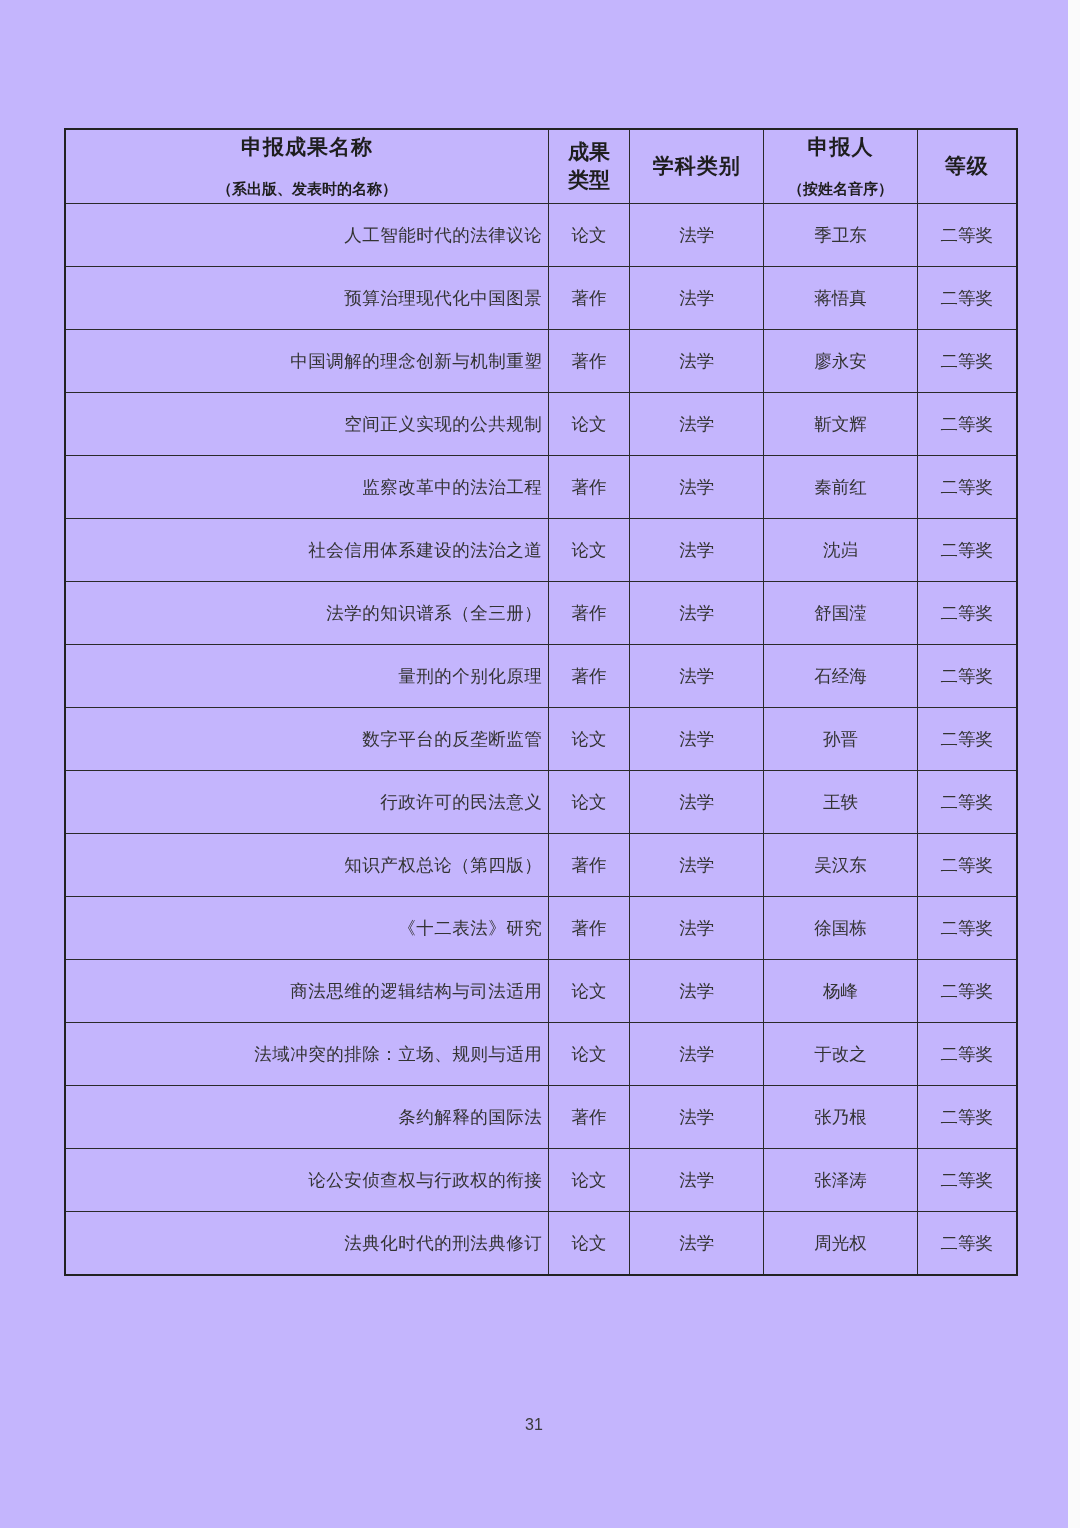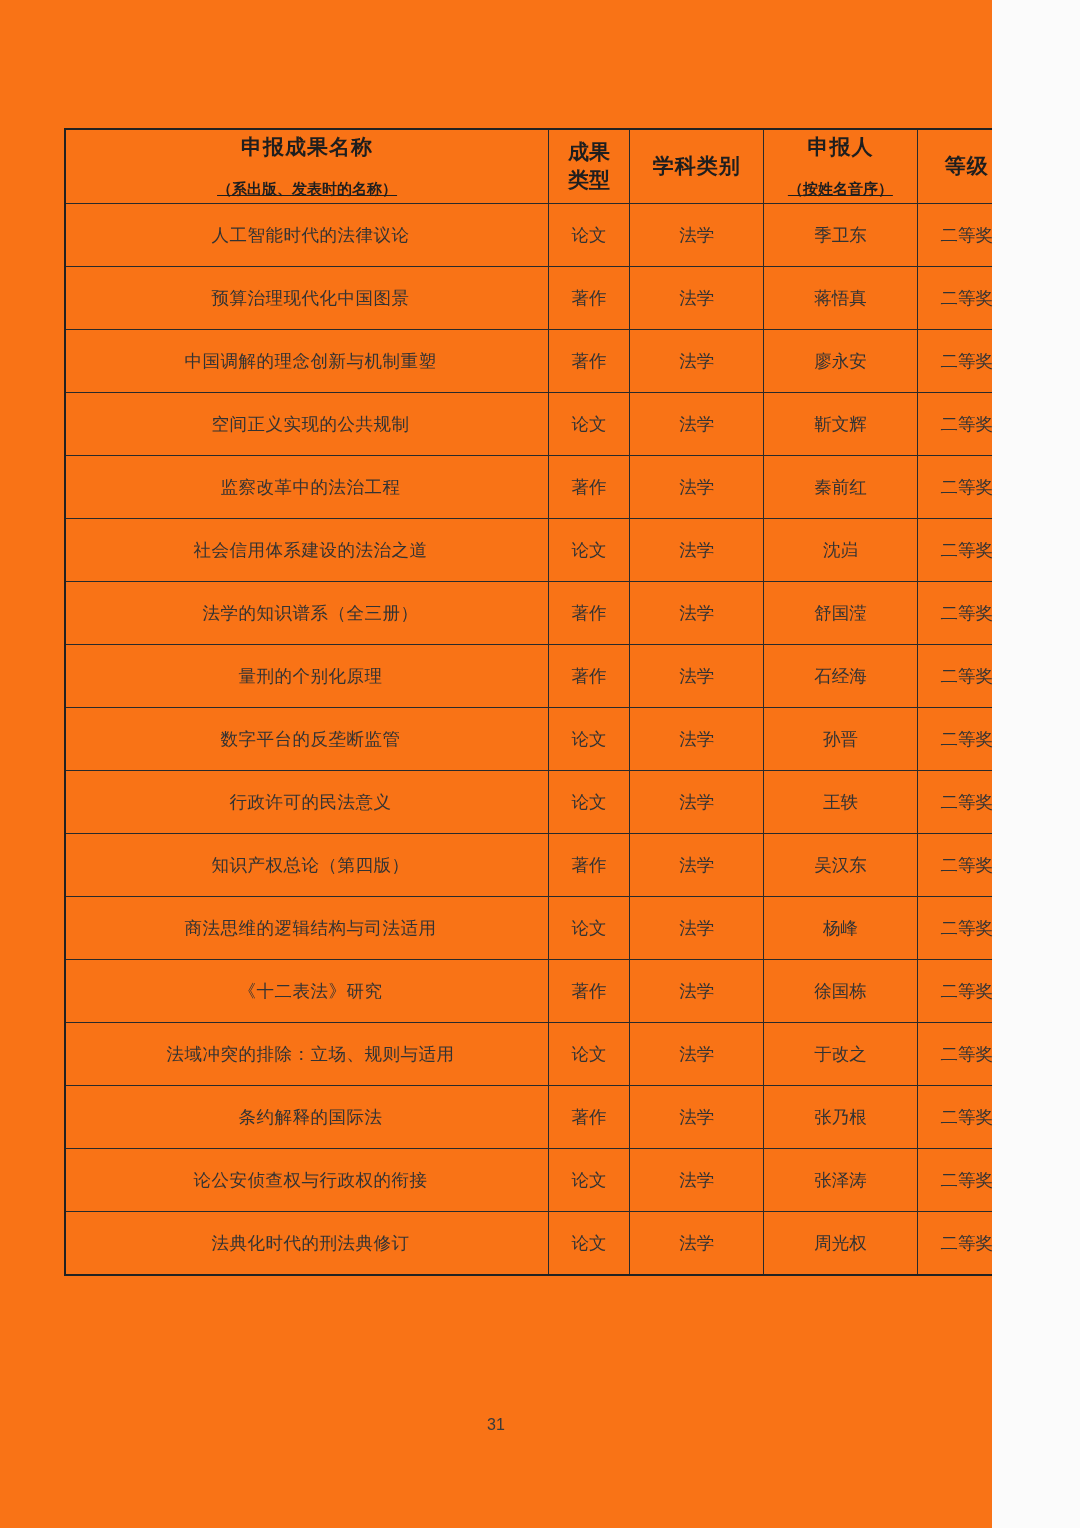--- a/index.html
+++ b/index.html
@@ -4,23 +4,23 @@
 <style>
   * { margin: 0; padding: 0; box-sizing: border-box; }
   html, body {
     width: 1080px;
     background: #fbfbfb;
     font-family: "Liberation Serif", "DejaVu Serif", serif;
     color: #2b2b2b;
   }
   .page {
     position: relative;
-    width: 992px;
+    width: 1068px;
     height: 1528px;
-    background: #f97316;
+    background: #c4b5fd;
     overflow: hidden;
   }
   table.awards {
     position: absolute;
     left: 64px;
     top: 128px;
     width: 954px;
     border-collapse: collapse;
     table-layout: fixed;
   }
@@ -37,32 +37,32 @@
 
   thead th {
     height: 74px;
     text-align: center;
     font-weight: bold;
     color: #1e1e1e;
     padding: 4px 2px;
     line-height: 1.25;
   }
   .h-title { font-size: 21px; letter-spacing: 1px; display: block; }
-  .h-sub { font-size: 15px; display: block; margin-top: 20px; text-decoration: underline; }
+  .h-sub { font-size: 15px; display: block; margin-top: 20px; }
   .h-stack { font-size: 21px; display: block; line-height: 1.3; text-align: center; }
 
   tbody td {
     height: 63px;
     font-size: 17.5px;
     color: #333;
     text-align: center;
     padding: 2px 6px;
   }
   tbody td.cell-name {
-    text-align: center;
+    text-align: right;
     padding-left: 13px;
     letter-spacing: 0.5px;
   }
   .page-number {
     position: absolute;
     left: 0;
     width: 100%;
     top: 1416px;
     text-align: center;
     font-size: 16px;
@@ -189,32 +189,32 @@
 
     <tr>
       <td class="cell-name">知识产权总论（第四版）</td>
       <td class="cell-type">著作</td>
       <td class="cell-discipline">法学</td>
       <td class="cell-applicant">吴汉东</td>
       <td class="cell-grade">二等奖</td>
     </tr>
 
     <tr>
+      <td class="cell-name">《十二表法》研究</td>
+      <td class="cell-type">著作</td>
+      <td class="cell-discipline">法学</td>
+      <td class="cell-applicant">徐国栋</td>
+      <td class="cell-grade">二等奖</td>
+    </tr>
+
+    <tr>
       <td class="cell-name">商法思维的逻辑结构与司法适用</td>
       <td class="cell-type">论文</td>
       <td class="cell-discipline">法学</td>
       <td class="cell-applicant">杨峰</td>
-      <td class="cell-grade">二等奖</td>
-    </tr>
-
-    <tr>
-      <td class="cell-name">《十二表法》研究</td>
-      <td class="cell-type">著作</td>
-      <td class="cell-discipline">法学</td>
-      <td class="cell-applicant">徐国栋</td>
       <td class="cell-grade">二等奖</td>
     </tr>
 
     <tr>
       <td class="cell-name">法域冲突的排除：立场、规则与适用</td>
       <td class="cell-type">论文</td>
       <td class="cell-discipline">法学</td>
       <td class="cell-applicant">于改之</td>
       <td class="cell-grade">二等奖</td>
     </tr>

